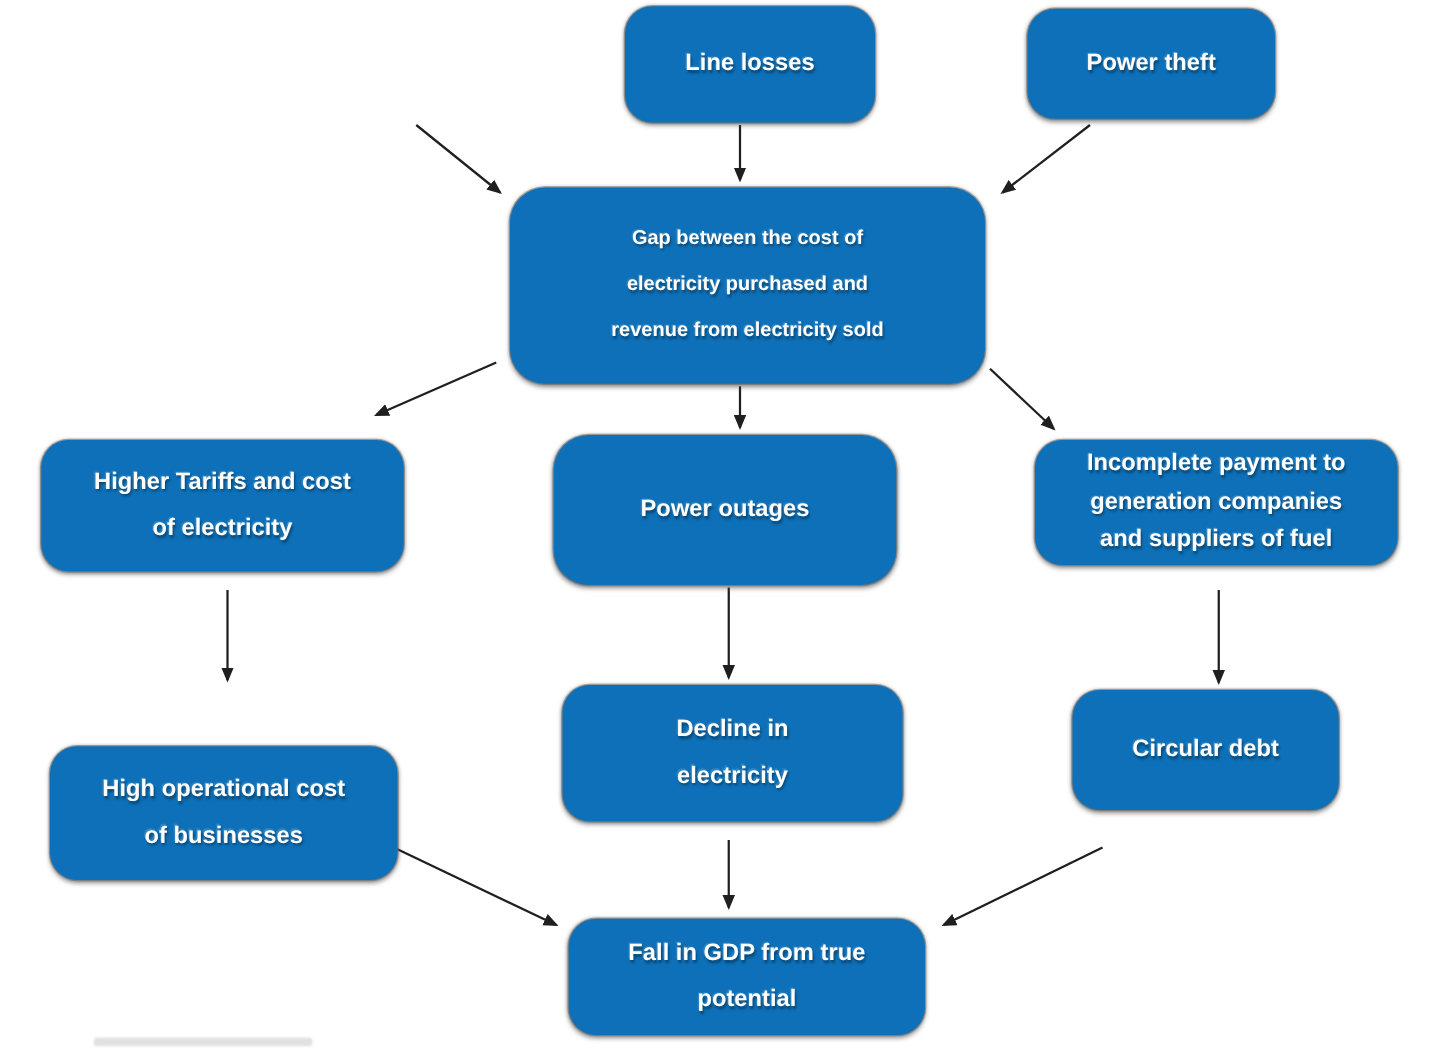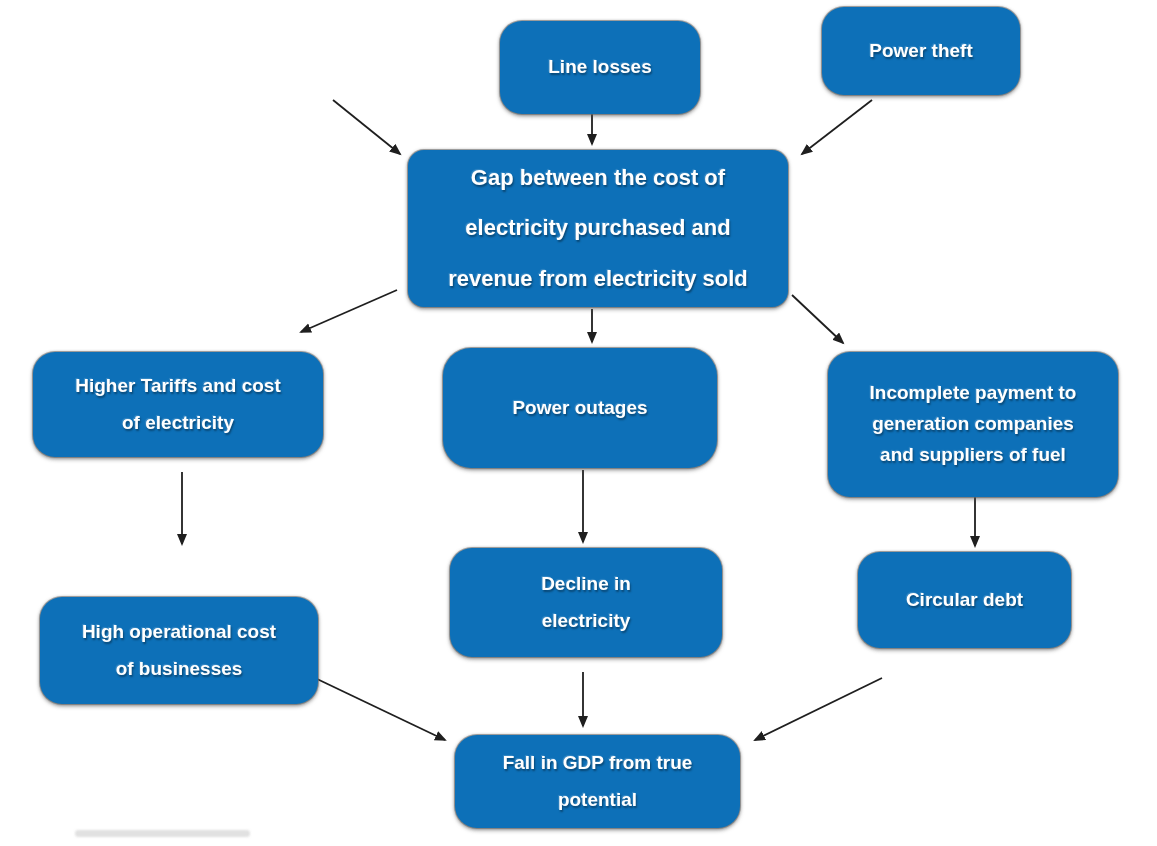--- a/index.html
+++ b/index.html
@@ -24,26 +24,26 @@
     font-weight: 700;
     font-size: 19px;
     line-height: 1.9;
     white-space: pre-line;
     text-shadow: 1px 2px 2px rgba(0,0,0,0.38), -1px -1px 1px rgba(255,255,255,0.18);
     box-shadow: 0 0 0 1px rgba(110,110,110,0.55), 0 2px 4px rgba(80,80,80,0.65), 0 0 3px rgba(90,90,90,0.5);
     padding: 4px 10px;
   }
   
   .n-unrecovered   { left: 172px; top:   8px; width: 196px; height:  90px; }
-  .n-linelosses    { left: 500px; top:   5px; width: 200px; height:  93px; margin-top: 16px; }
+  .n-linelosses    { left: 500px; top:   5px; width: 200px; height:  93px; }
   .n-powertheft    { left: 822px; top:   7px; width: 198px; height:  88px; }
-  .n-gap           { left: 408px; top: 150px; width: 380px; height: 157px; font-size: 22px; line-height: 2.3; border-radius: 16px; }
+  .n-gap           { left: 408px; top: 150px; width: 380px; height: 157px; font-size: 16px; line-height: 2.3; border-radius: 28px; }
   .n-tariffs       { left:  33px; top: 352px; width: 290px; height: 105px; }
   .n-outages       { left: 443px; top: 348px; width: 274px; height: 120px; border-radius: 28px; }
-  .n-incomplete    { left: 828px; top: 352px; width: 290px; height: 145px; line-height: 1.62; }
+  .n-incomplete    { left: 828px; top: 352px; width: 290px; height: 100px; line-height: 1.62; }
   .n-operational   { left:  40px; top: 550px; width: 278px; height: 107px; margin-top: 47px; }
   .n-decline       { left: 450px; top: 548px; width: 272px; height: 109px; }
   .n-circular      { left: 858px; top: 552px; width: 213px; height:  96px; }
   .n-gdp           { left: 455px; top: 735px; width: 285px; height:  93px; }
 
   svg.edges {
     position: absolute;
     left: 0; top: 0;
     width: 1157px; height: 846px;
     pointer-events: none;

